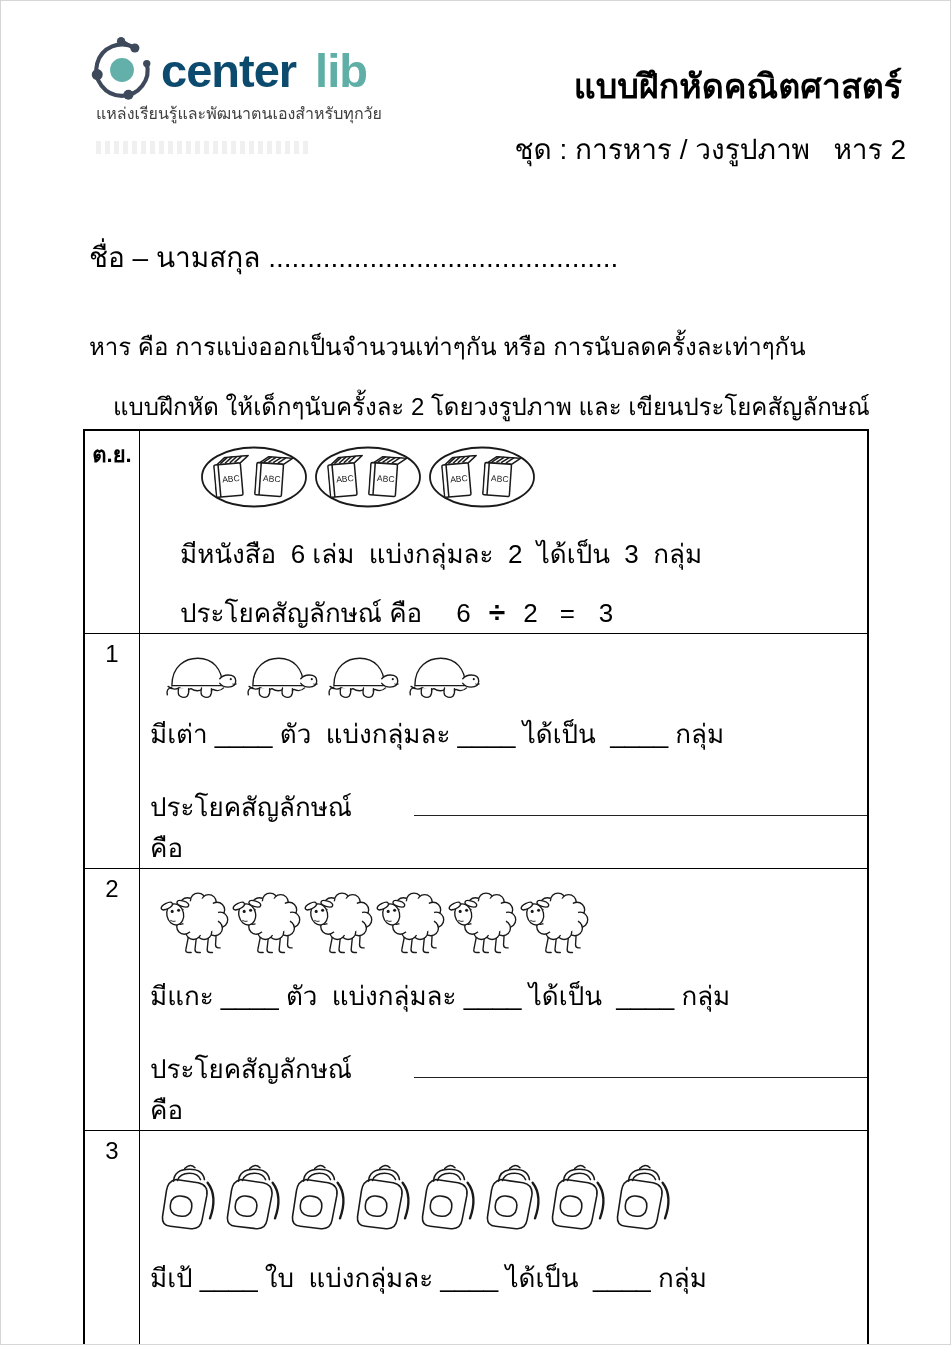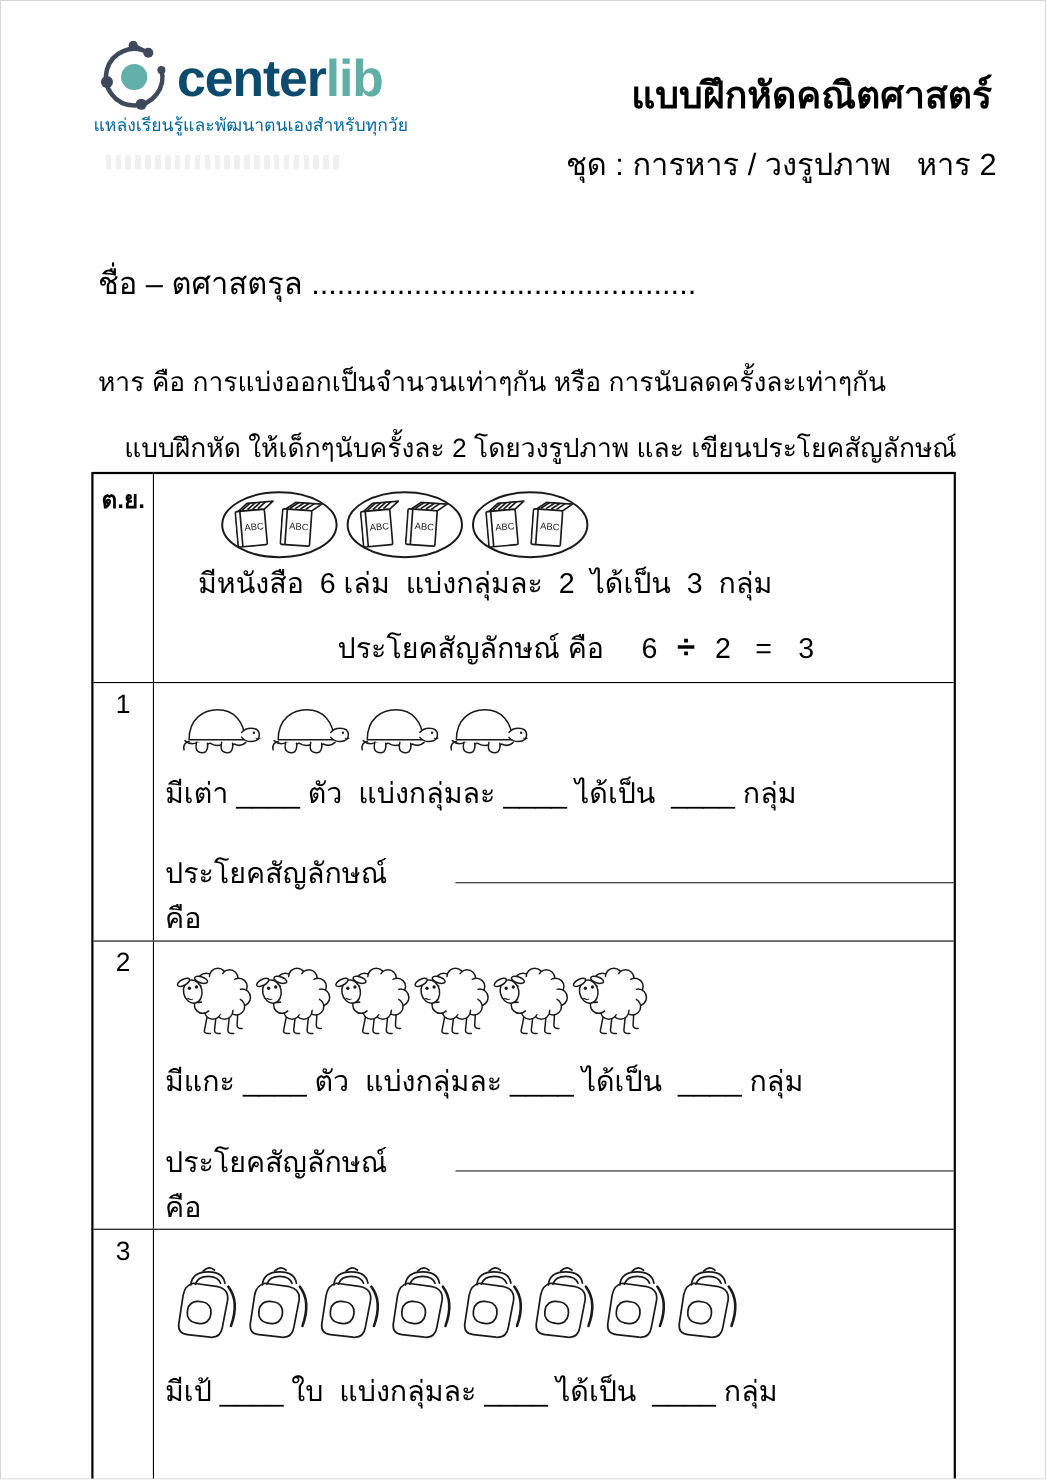--- a/index.html
+++ b/index.html
@@ -4,22 +4,22 @@
 <style>
   html,body{margin:0;padding:0;background:#ffffff;}
   .page{
     position:relative;width:949px;height:1343px;background:#ffffff;
     border:1px solid #d6d6d6;overflow:hidden;
     font-family:"Liberation Sans","DejaVu Sans",sans-serif;color:#000;
   }
   
   .logo-icon{position:absolute;left:88px;top:36px;width:66px;height:66px;}
   .brand{position:absolute;left:160px;top:42px;font-size:47px;font-weight:bold;letter-spacing:-1px;}
-  .brand .c1{color:#0c4a6e;} .brand .c2{color:#5fafa7;}
-  .tagline{position:absolute;left:84px;top:100px;font-size:16px;color:#0369a1;white-space:pre-wrap;}
+  .brand .c1{color:#0c4a6e;} .brand .c2{color:#5fafa7;margin-left:19px;}
+  .tagline{position:absolute;left:95px;top:100px;font-size:16px;color:#404040;white-space:pre-wrap;}
   .faded-strip{position:absolute;left:95px;top:140px;width:215px;height:13px;opacity:.35;
     background:repeating-linear-gradient(90deg,rgba(130,130,140,.35) 0 5px,rgba(255,255,255,0) 5px 9px);}
   
   .doc-title{position:absolute;right:48px;top:58px;font-size:34px;font-weight:bold;white-space:pre-wrap;}
   .doc-subtitle{position:absolute;right:44px;top:126px;font-size:28px;white-space:pre-wrap;}
   
   .name-line{position:absolute;left:88px;top:234px;font-size:28px;white-space:pre-wrap;}
   .instr1{position:absolute;left:88px;top:326px;font-size:24px;white-space:pre-wrap;}
   .instr2{position:absolute;left:88px;top:386px;font-size:24px;white-space:pre-wrap;margin-left:24px;}
   
@@ -30,25 +30,25 @@
     padding-top:6px;font-size:24px;}
   .num-cell.ex{font-weight:bold;font-size:22px;}
   .content-cell{flex:1 1 auto;position:relative;}
   .pics{display:flex;align-items:flex-end;}
   .pic{flex:0 0 auto;}
   .pic-book-group{width:112px;height:64px;margin-right:2px;}
   .pic-turtle{width:76px;height:56px;margin-right:5px;}
   .pic-sheep{width:70px;height:76px;margin-right:2px;}
   .pic-backpack{width:62px;height:76px;margin-right:3px;}
   .line1{font-size:26px;margin-left:10px;white-space:pre-wrap;}
-  .line2{font-size:26px;margin-left:10px;white-space:pre-wrap;display:flex;align-items:baseline;justify-content:center;}
+  .line2{font-size:26px;margin-left:10px;white-space:pre-wrap;display:flex;align-items:baseline;}
   .blank-line{display:inline-block;height:1em;border-bottom:1.7px solid #222;}
   .row-ex{min-height:189px;gap:30px;}
   .row-ex .pics{margin:14px 0 0 28px;}
-  .row-ex .line1{}
+  .row-ex .line1{margin-top:24px;}
   .row-ex .line2{margin-top:18px;}
   .row-1{min-height:203px;}
   .row-1 .pics{margin:16px 0 0 22px;}
   .row-1 .line1{margin-top:7px;}
   .row-1 .line2{margin-top:32px;}
   .row-2{min-height:209px;}
   .row-2 .pics{margin:12px 0 0 20px;}
   .row-2 .line1{margin-top:18px;}
   .row-2 .line2{margin-top:32px;}
   .row-3{min-height:262px;}
@@ -146,21 +146,21 @@
     <circle cx="9" cy="41" r="6" fill="#3e4a5c"></circle>
     <circle cx="43" cy="63" r="5.5" fill="#3e4a5c"></circle>
   </svg>
   <div class="brand"><span class="c1">center</span><span class="c2">lib</span></div>
   <div class="tagline">แหล่งเรียนรู้และพัฒนาตนเองสำหรับทุกวัย</div>
   <div class="faded-strip"></div>
 
   <div class="doc-title">แบบฝึกหัดคณิตศาสตร์</div>
   <div class="doc-subtitle">ชุด : การหาร / วงรูปภาพ   หาร 2</div>
 
-  <div class="name-line">ชื่อ – ตศาสตรุล .............................................</div>
+  <div class="name-line">ชื่อ – นามสกุล .............................................</div>
   <div class="instr1">หาร คือ การแบ่งออกเป็นจำนวนเท่าๆกัน หรือ การนับลดครั้งละเท่าๆกัน</div>
   <div class="instr2">แบบฝึกหัด ให้เด็กๆนับครั้งละ 2 โดยวงรูปภาพ และ เขียนประโยคสัญลักษณ์</div>
 
   <div class="table">
 
     <div class="trow row-ex">
       <div class="num-cell ex">ต.ย.</div>
       <div class="content-cell">
         <div class="pics">
             <svg class="pic pic-book-group" viewBox="0 0 110 64">

